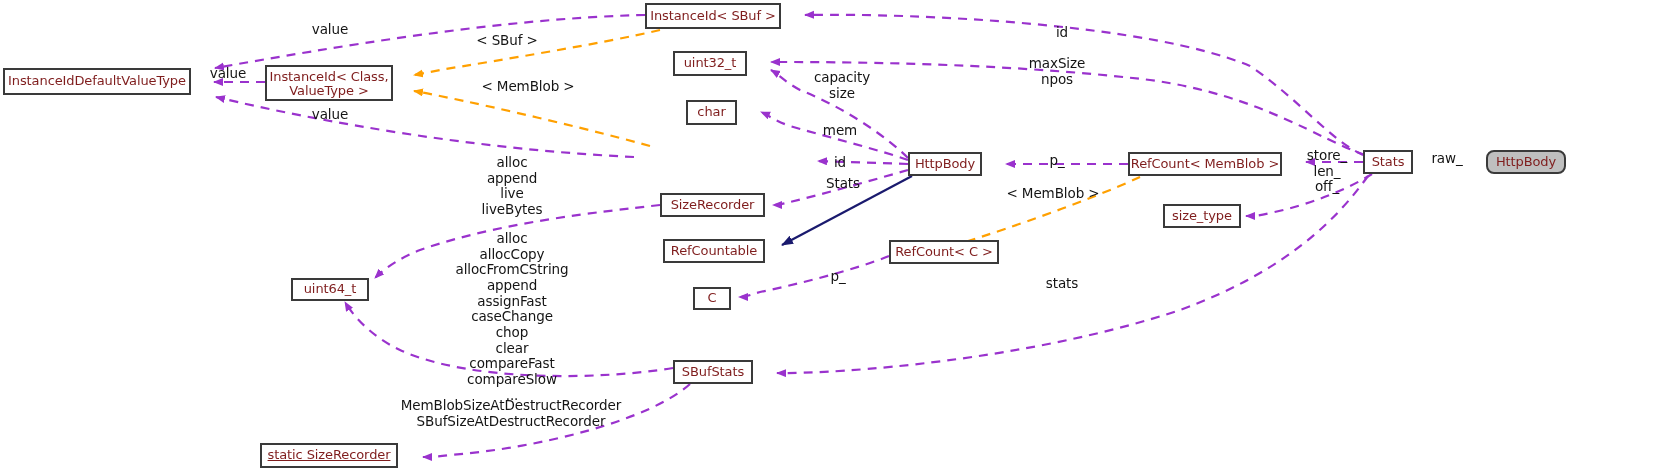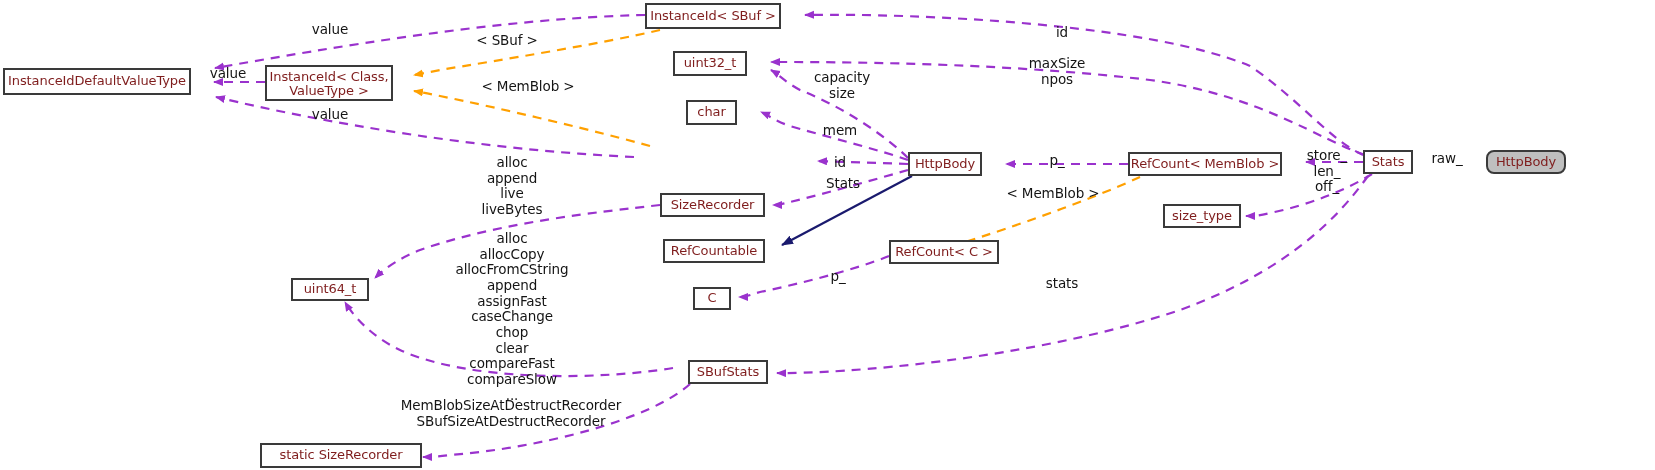--- a/index.html
+++ b/index.html
@@ -157,29 +157,29 @@
   </div>
 
   <div class="node thick" style="left:663px; top:239px; width:102px; height:24px;">
     <span>RefCountable</span>
   </div>
 
   <div class="node thick" style="left:693px; top:287px; width:38px; height:23px;">
     <span>C</span>
   </div>
 
-  <div class="node thick" style="left:673px; top:360px; width:80px; height:24px;margin-left:15px;">
+  <div class="node thick" style="left:673px; top:360px; width:80px; height:24px;">
     <span>SBufStats</span>
   </div>
 
   <div class="node thick" style="left:291px; top:278px; width:78px; height:23px;">
     <span>uint64_t</span>
   </div>
 
-  <div class="node thick" style="left:260px; top:443px; width:162px; height:25px;">
+  <div class="node thick" style="left:260px; top:443px; width:138px; height:25px;text-decoration:underline;">
     <span>static SizeRecorder</span>
   </div>
 
   <div class="node thick" style="left:908px; top:152px; width:74px; height:24px;">
     <span>HttpBody</span>
   </div>
 
   <div class="node thick" style="left:889px; top:240px; width:110px; height:24px;">
     <span>RefCount&lt; C &gt;</span>
   </div>

